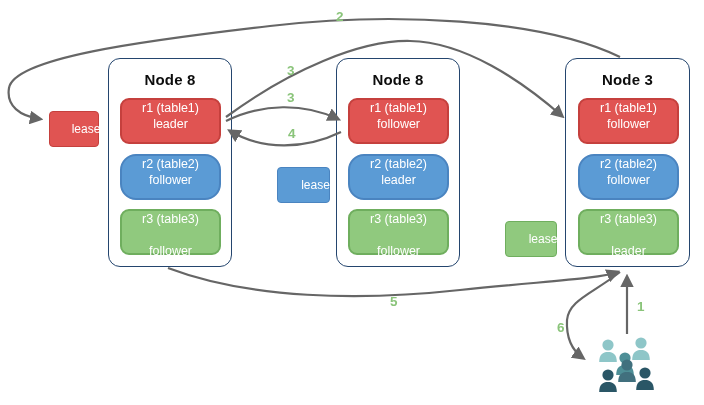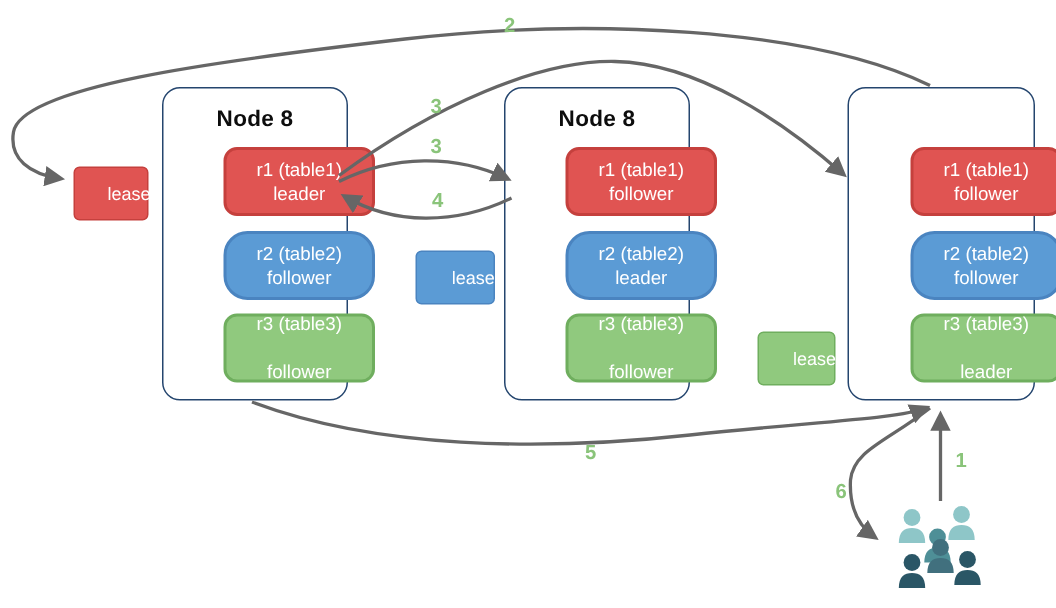--- a/index.html
+++ b/index.html
@@ -16,22 +16,22 @@
     background:#ffffff;border:1.6px solid #24456e;border-radius:12px;
     box-sizing:border-box;z-index:2;
   }
   .node-title{
     position:absolute;top:12px;left:0;right:0;text-align:center;
     font-size:15px;font-weight:bold;color:#0d0d0d;letter-spacing:.2px;
   }
   .replica{
     position:absolute;left:11px;width:101px;height:46px;
     border-radius:9px;box-sizing:border-box;
-    display:flex;flex-direction:column;align-items:center;justify-content:center;
-    color:#ffffff;font-size:12.5px;line-height:16px;text-align:center;margin-left:29px;
+    display:flex;flex-direction:column;align-items:center;
+    color:#ffffff;font-size:12.5px;line-height:16px;text-align:center;
   }
   .replica.red{background:#e05452;border:2px solid #c5403d;}
   .replica.blue{background:#5b9bd5;border:2px solid #4a84c0;}
   .replica.green{background:#90c97e;border:2px solid #6fae5e;gap:16px;}
   .r-top{top:39px;} .r-mid{top:95px;border-radius:16px;} .r-bot{top:150px;}
 
   
   .lease{
     position:absolute;height:36px;border-radius:4px;box-sizing:border-box;
     display:flex;align-items:center;justify-content:center;
@@ -101,20 +101,21 @@
       <span>r2 (table2)</span>
       <span>leader</span>
     </div>
     <div class="replica green r-bot">
       <span>r3 (table3)</span>
       <span>follower</span>
     </div>
   </div>
 
   <div class="node" style="left:565px;width:125px">
+    <div class="node-title">Node 3</div>
     <div class="replica red r-top" style="left:12px">
       <span>r1 (table1)</span>
       <span>follower</span>
     </div>
     <div class="replica blue r-mid" style="left:12px">
       <span>r2 (table2)</span>
       <span>follower</span>
     </div>
     <div class="replica green r-bot" style="left:12px">
       <span>r3 (table3)</span>

